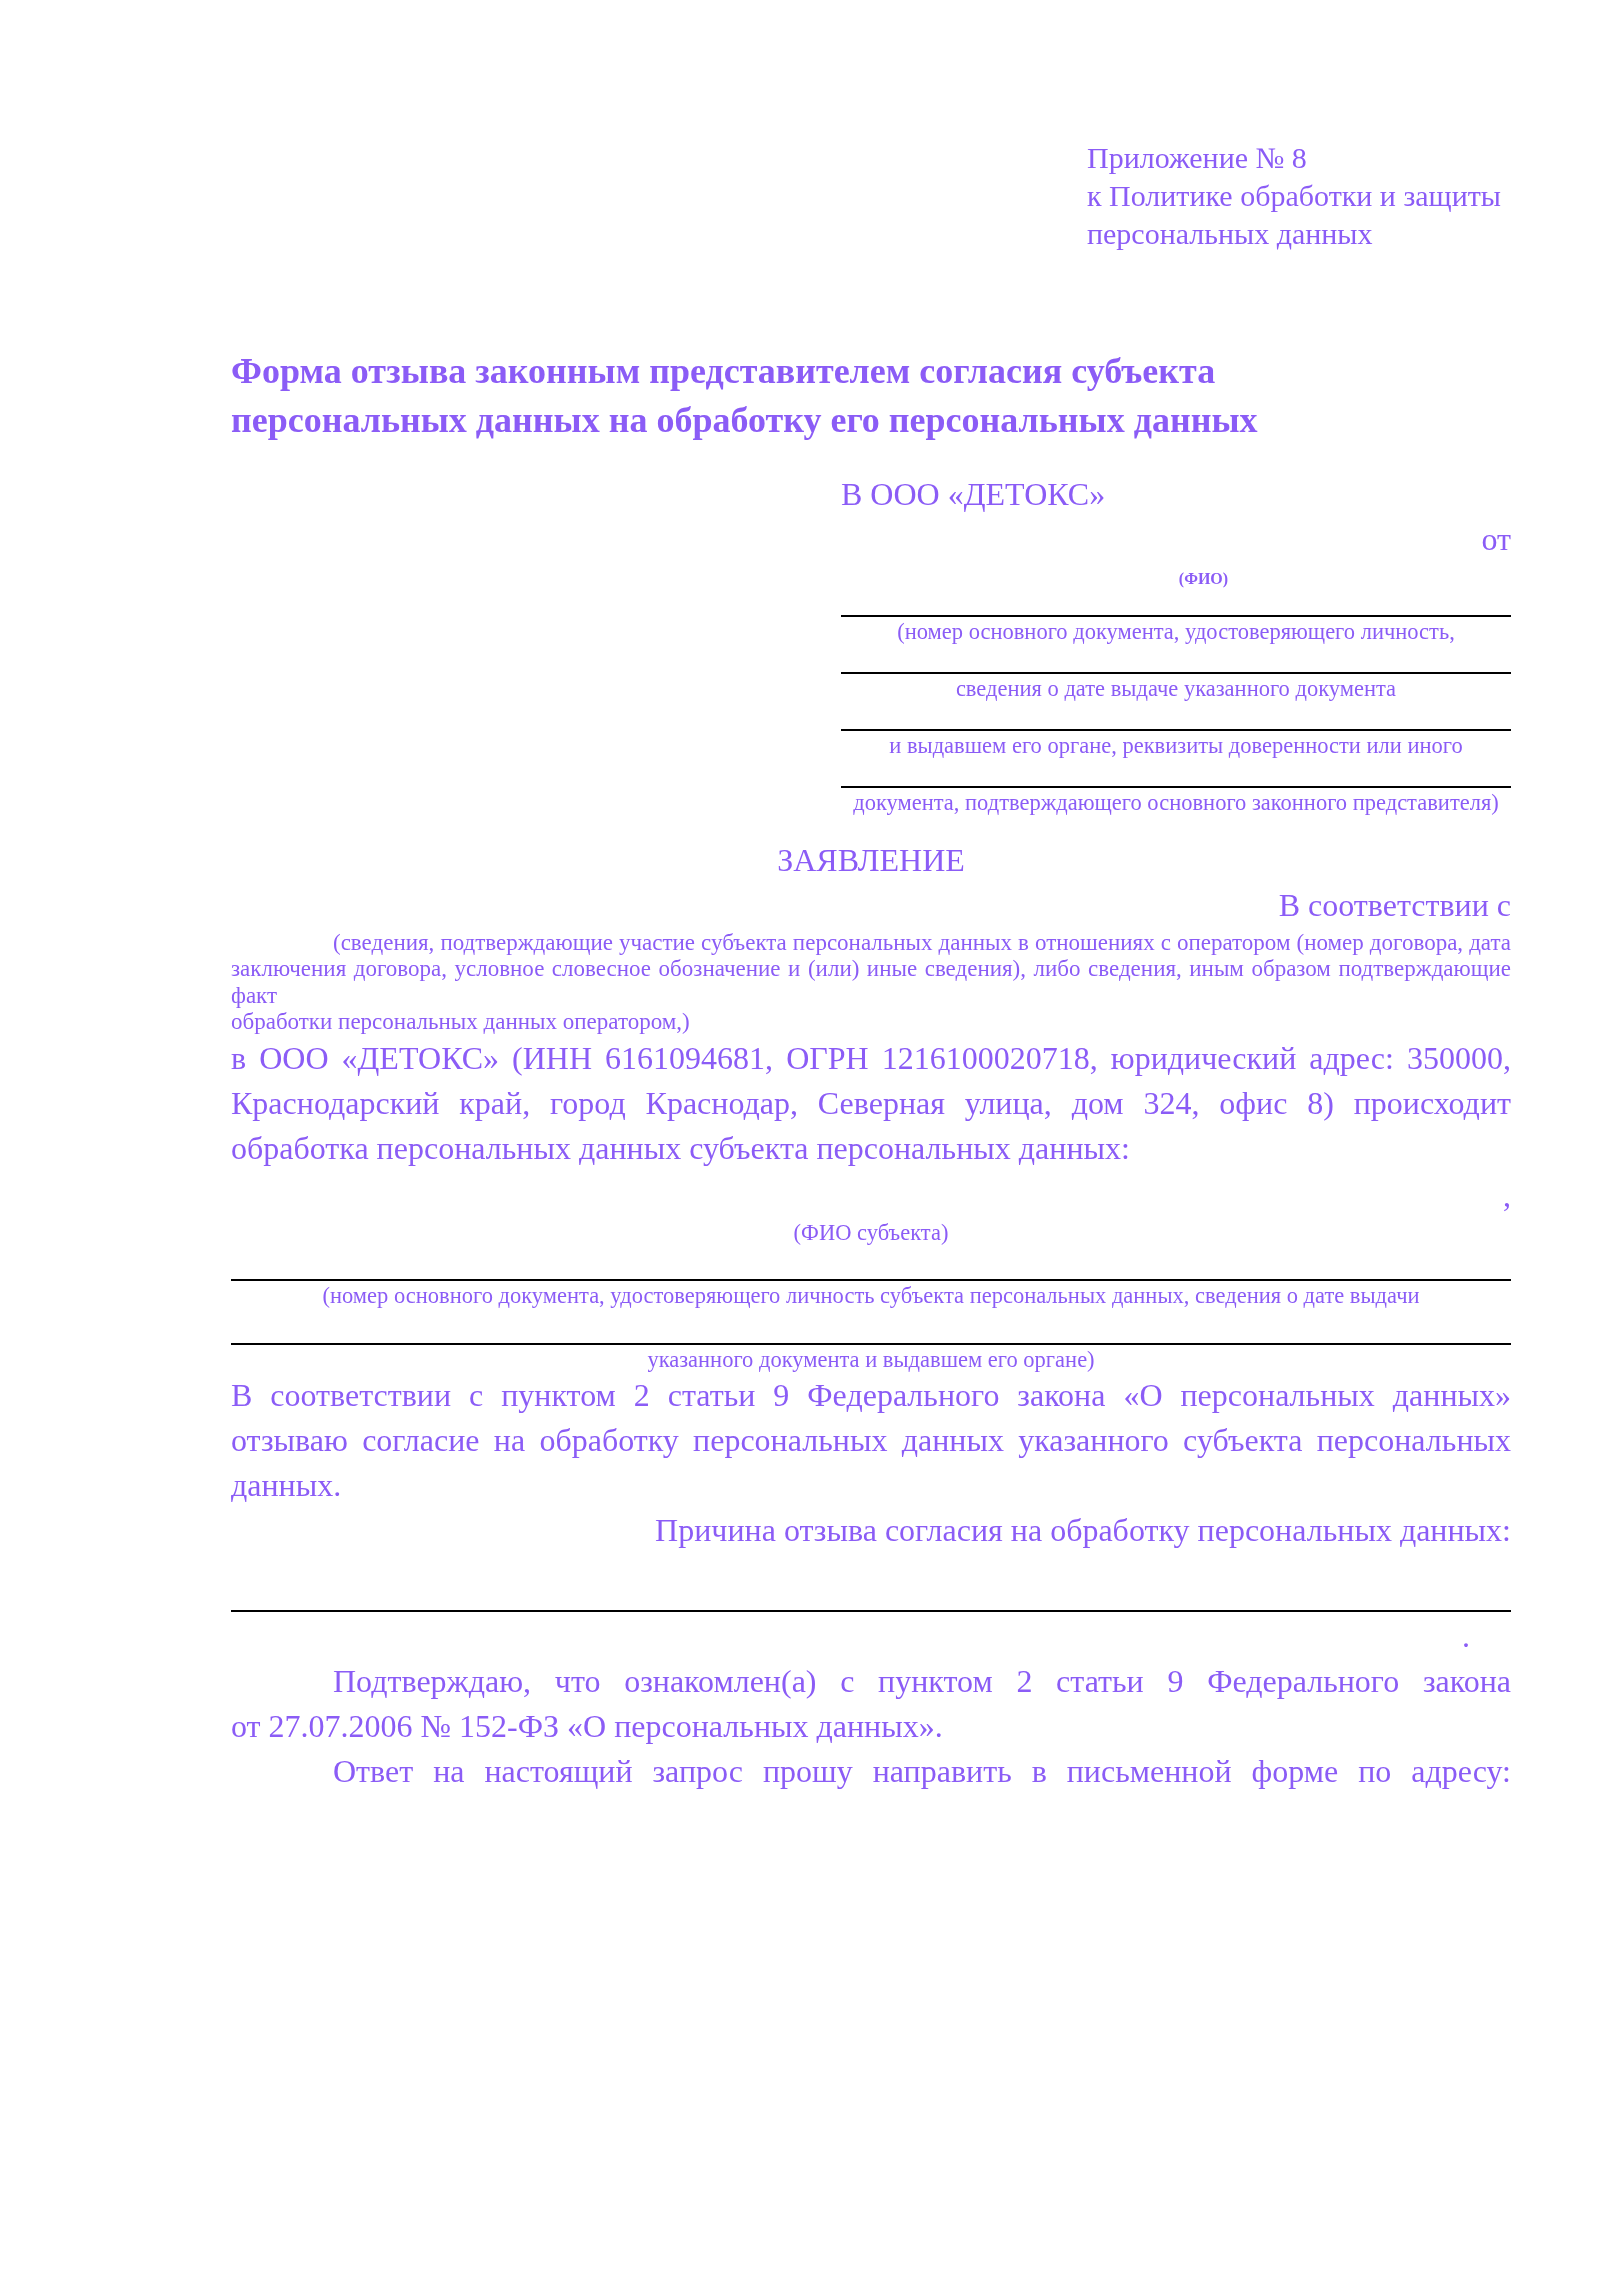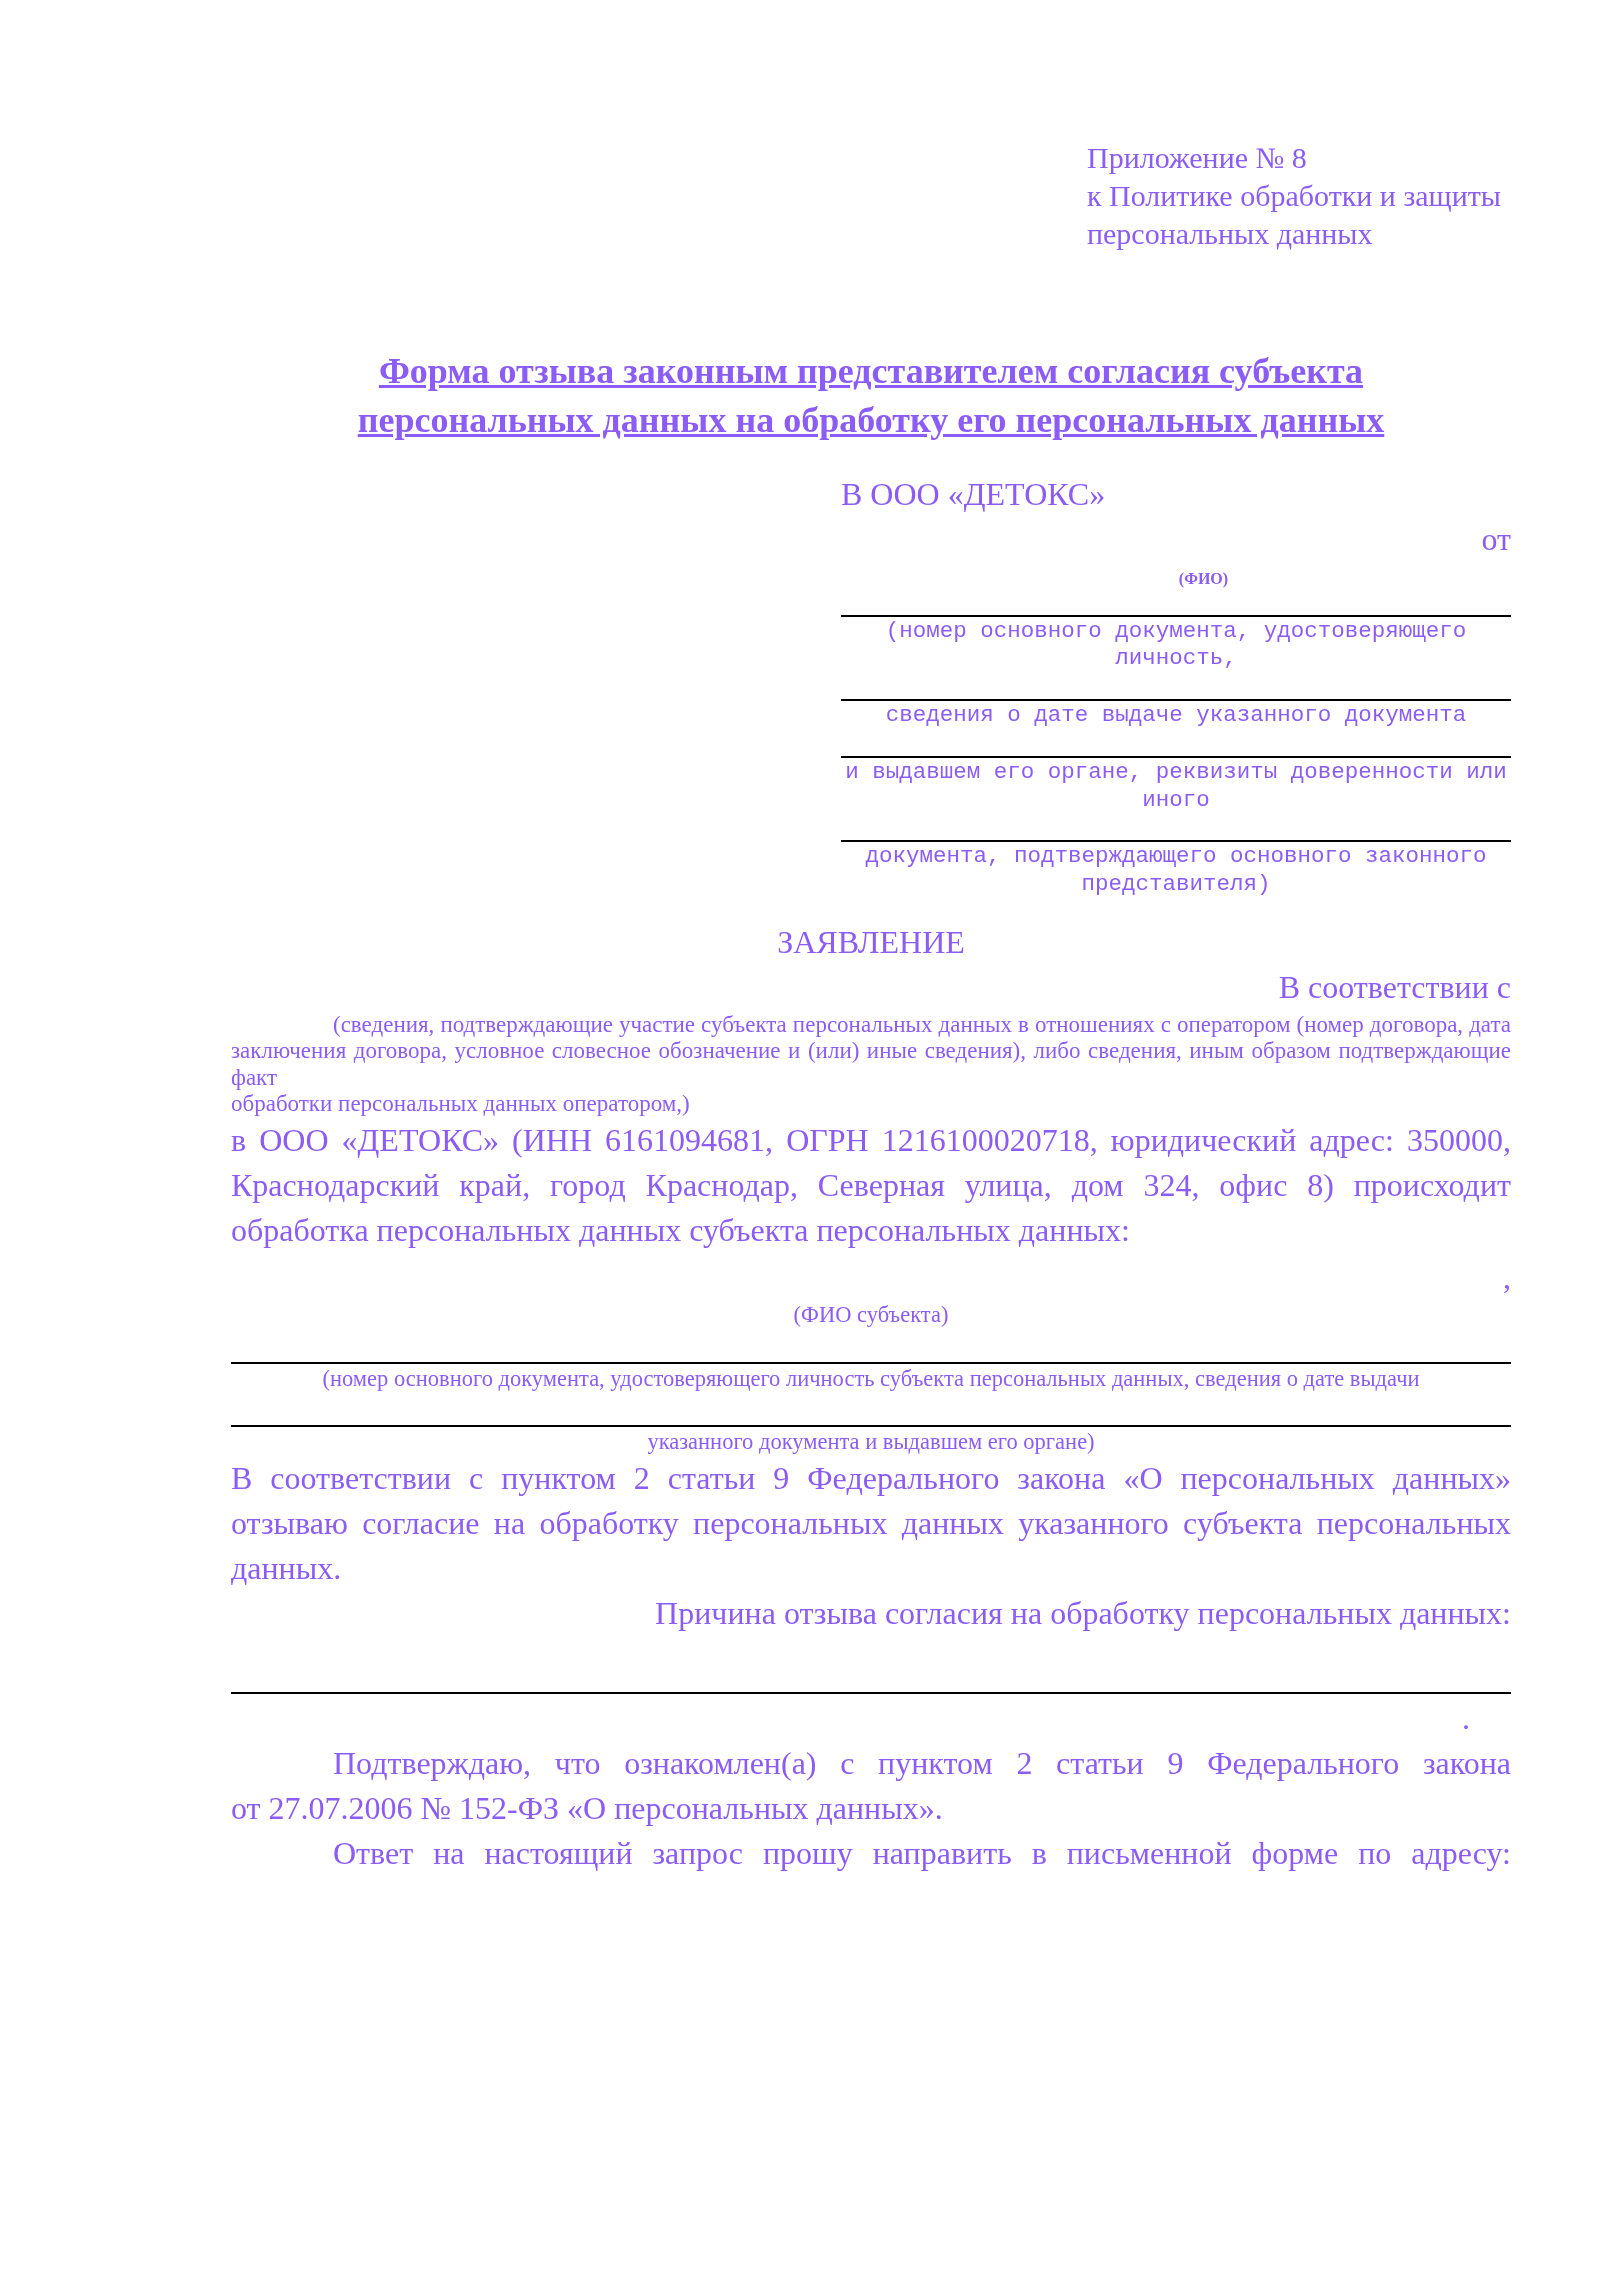--- a/index.html
+++ b/index.html
@@ -5,27 +5,27 @@
   html,body { margin:0; padding:0; background:#888; }
   .page {
     width:1621px; height:2294px; background:#ffffff; color:#8b5cf6;
     font-family:"Liberation Serif","DejaVu Serif",serif;
     box-sizing:border-box; padding:139px 110px 0 231px;
     position:relative; overflow:hidden; margin:0 auto;
   }
   
   .appendix { margin-left:856px; font-size:30px; line-height:38px; }
   
-  .title { margin-top:94px; text-align:center; font-weight:700; font-size:36px; line-height:49px;text-decoration:underline; }
+  .title { margin-top:94px; font-weight:700; font-size:36px; line-height:49px; }
   
   .addr { margin-left:610px; margin-top:27.4px; font-size:32px; line-height:45px; }
   .fill { display:flex; align-items:flex-end;flex-direction:column; }
   .fill .blank { flex:1; border-bottom:2.9px solid #000; height:39px; margin-left:9.8px; }
   .fio-cap { font-size:16px; line-height:29px; text-align:center; padding-left:55px;font-weight:bold; }
-  .addr-row { margin-bottom:4.9px;font-family:Liberation Mono, monospace; }
+  .addr-row { margin-bottom:4.9px; }
   .addr-row .u { height:21.6px; border-bottom:2.9px solid #000; }
   .cap { font-size:22.5px; line-height:27.4px; text-align:center; padding-top:1px; }
   
   .statement-heading { margin-top:21.6px; text-align:center; font-size:32px; line-height:45px; }
   .body-text { font-size:32px; line-height:45px; }
   .jf { text-align:justify; text-align-last:justify; }
   .ind { text-indent:102px; }
   .ind-pad { padding-left:102px; }
   .note { font-size:23px; line-height:26.5px; }
   .u-full { border-bottom:2.9px solid #000; }

